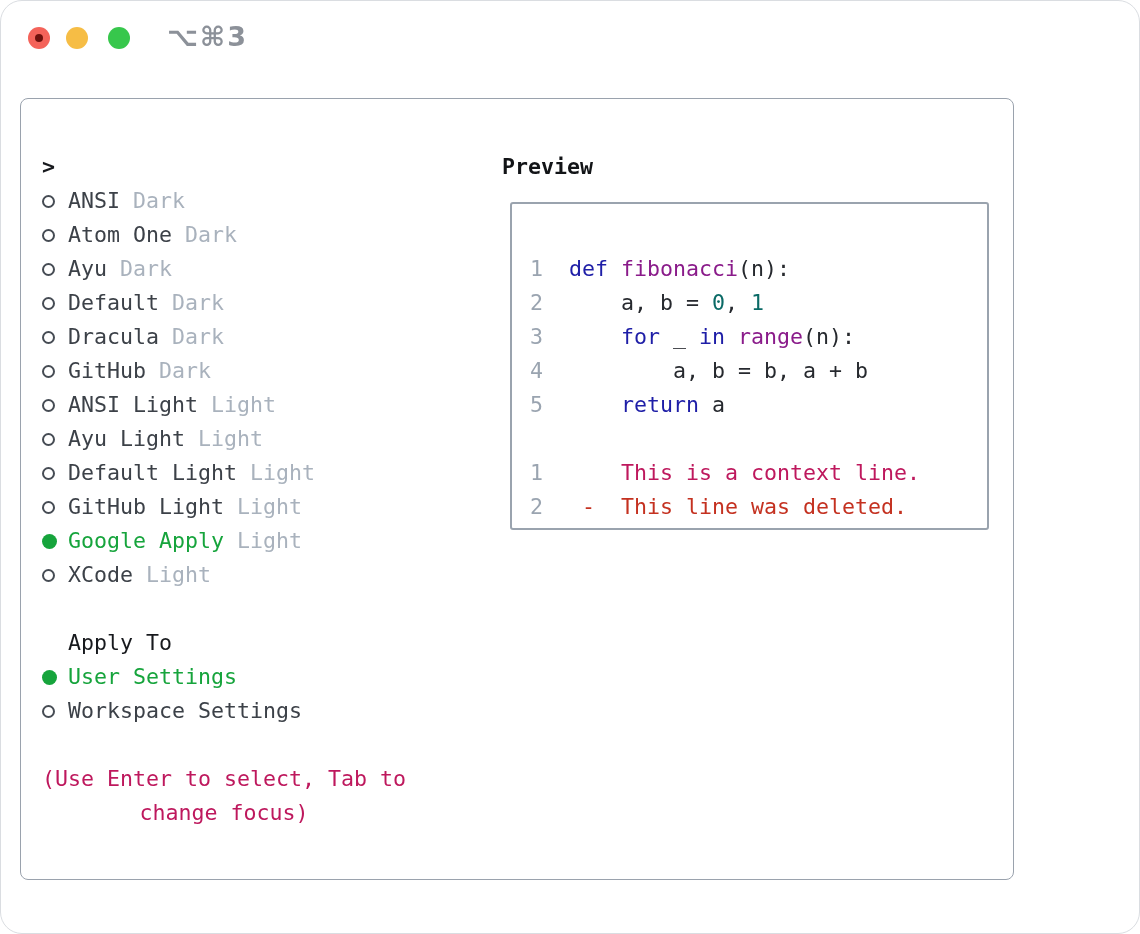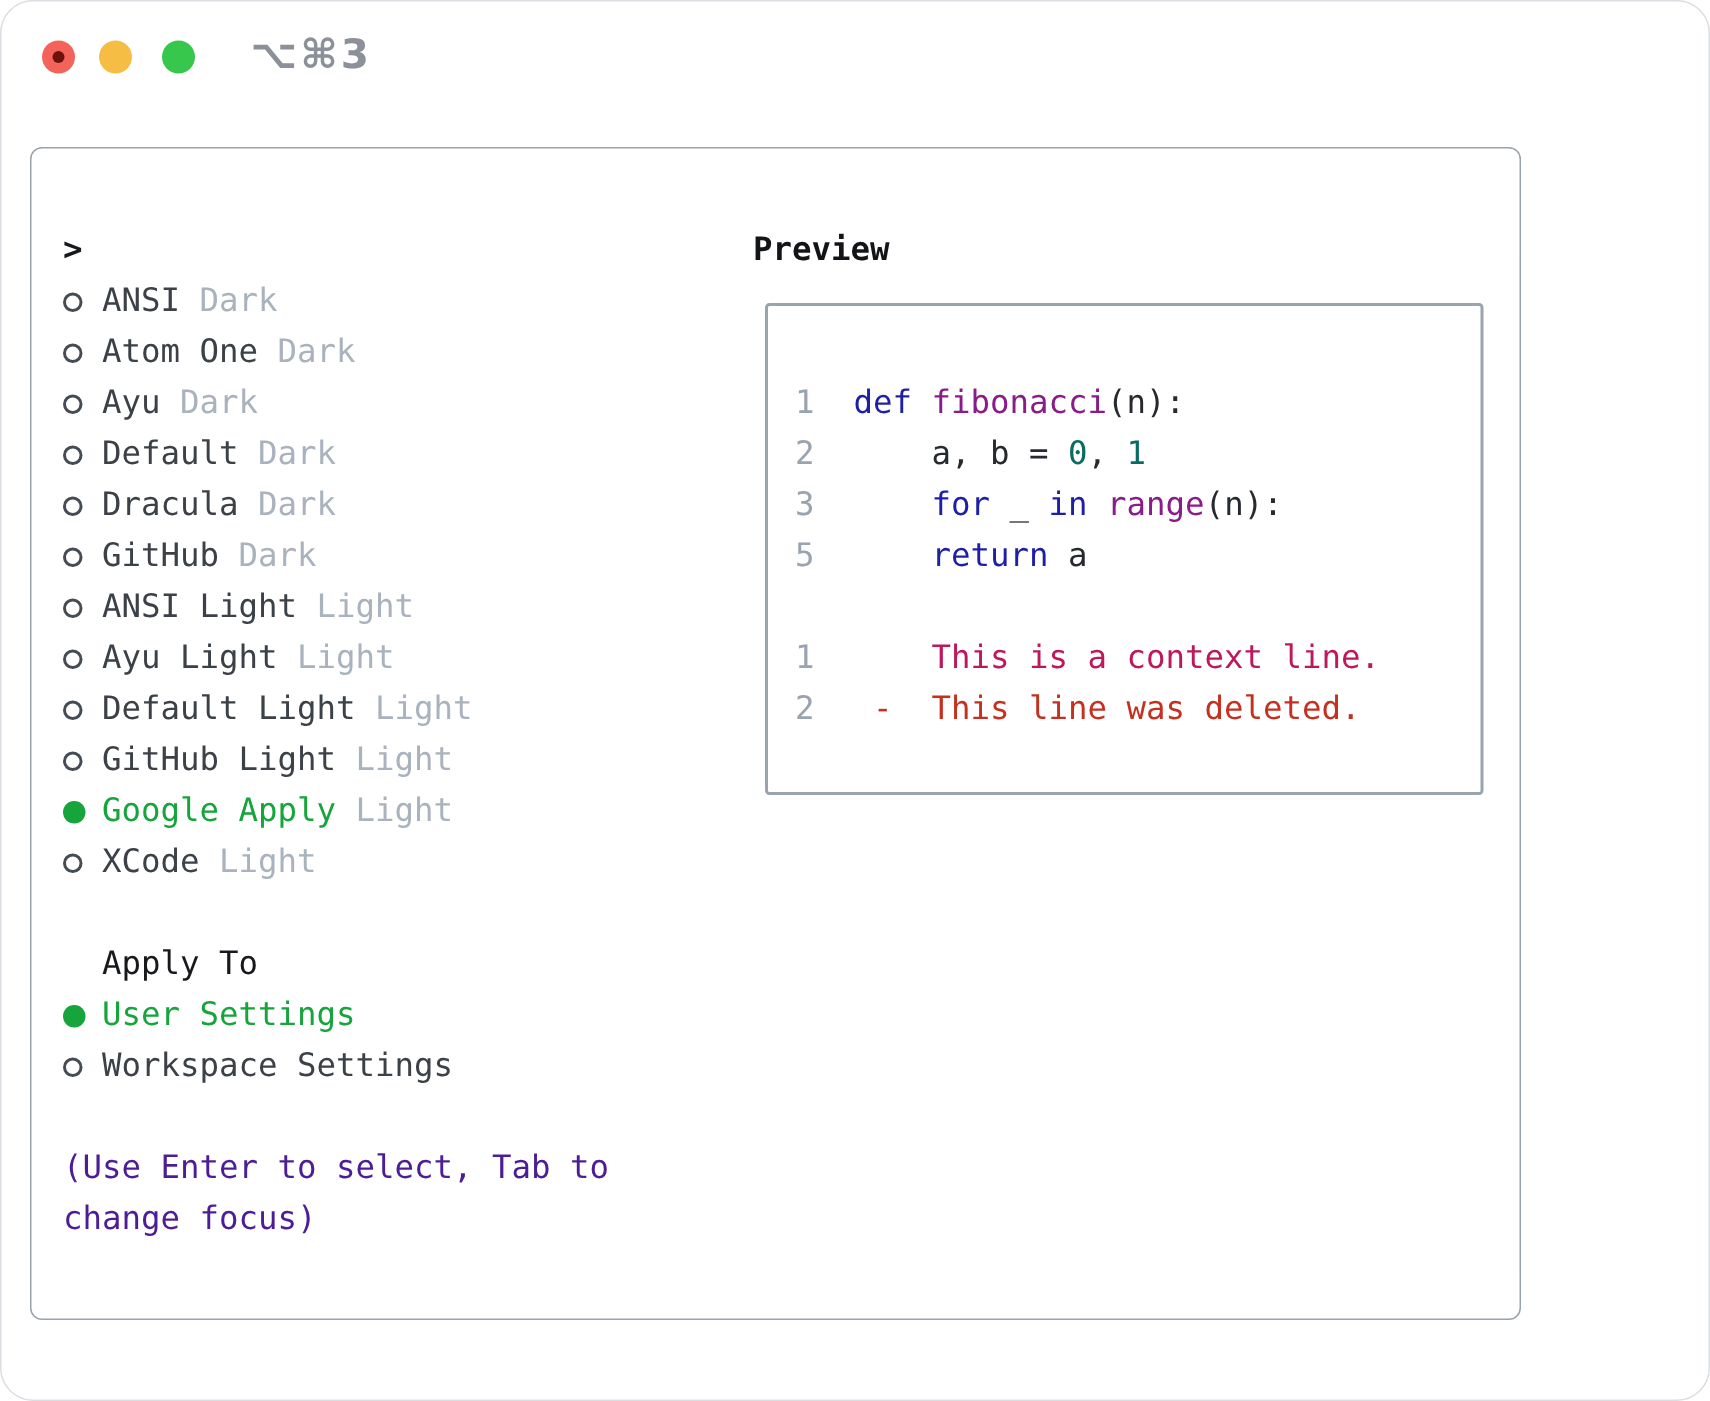--- a/index.html
+++ b/index.html
@@ -22,21 +22,21 @@
   .caret{color:#17191d;font-weight:bold;}
   .ring{width:13px;height:13px;border:2px solid #464c54;border-radius:50%;box-sizing:border-box;}
   .dotfill{width:15px;height:15px;background:#16a43c;border-radius:50%;}
   .list-title{color:#121417;font-weight:bold;}
   .name{color:#3c4148;}
   .variant{color:#a9b2bd;margin-left:13px;}
   .sel .name{color:#16a43c;}
   .apply-title{color:#17191d;}
   .left-col{position:absolute;left:21px;top:51px;}
   .gap34{height:34px;}
-  .hint{color:#4c1d95;font-size:21.6px;line-height:34px;white-space:pre;}
+  .hint{color:#be185d;font-size:21.6px;line-height:34px;white-space:pre;text-align:center;}
 
   
   .preview-title{position:absolute;left:481px;top:51px;height:34px;line-height:34px;font-size:21.6px;font-weight:bold;color:#121417;text-align:right;}
   .preview-box{position:absolute;left:489px;top:103px;width:479px;height:328px;border:2px solid #9aa3ae;border-radius:3px;box-sizing:border-box;padding:48px 0 0 18px;overflow:hidden;}
   .prow{white-space:pre;height:34px;line-height:34px;font-size:21.6px;color:#26292e;}
   .lineno{display:inline-block;width:39px;color:#9aa4b0;}
   .kw{color:#1e1ea7;}
   .fn{color:#8a1b8a;}
   .num{color:#0a6a66;}
   .plain{color:#26292e;}
@@ -171,20 +171,21 @@
       <div class="hint">(Use Enter to select, Tab to</div>
       <div class="hint">change focus)</div>
     </div>
 
     <div class="preview-title">Preview</div>
 
     <div class="preview-box">
       <div class="prow"><span class="lineno">1</span><span class="kw">def</span><span class="plain"> </span><span class="fn">fibonacci</span><span class="plain">(n):</span></div>
       <div class="prow"><span class="lineno">2</span><span class="plain">    a, b = </span><span class="num">0</span><span class="plain">, </span><span class="num">1</span></div>
       <div class="prow"><span class="lineno">3</span><span class="plain">    </span><span class="kw">for</span><span class="plain"> _ </span><span class="kw">in</span><span class="plain"> </span><span class="fn">range</span><span class="plain">(n):</span></div>
+      <div class="prow"><span class="lineno">4</span><span class="plain">        a, b = b, a + b</span></div>
       <div class="prow"><span class="lineno">5</span><span class="plain">    </span><span class="kw">return</span><span class="plain"> a</span></div>
       <div class="prow"></div>
       <div class="prow"><span class="lineno">1</span><span class="ctx">    This is a context line.</span></div>
       <div class="prow"><span class="lineno">2</span><span class="del"> -  This line was deleted.</span></div>
     </div>
 
   </div>
 </div>
 
 </body></html>

